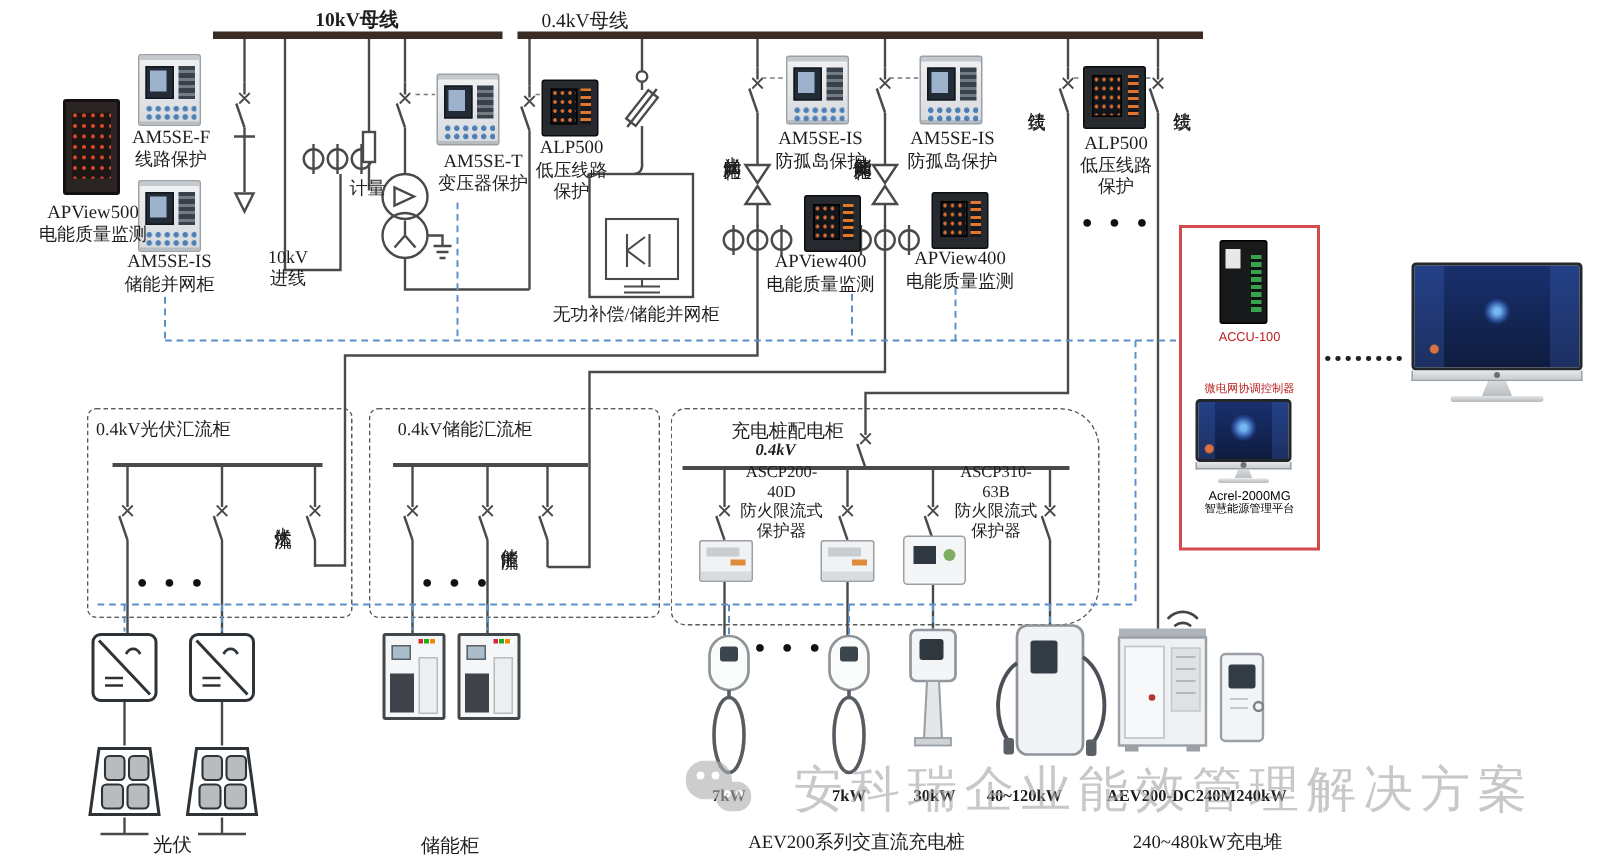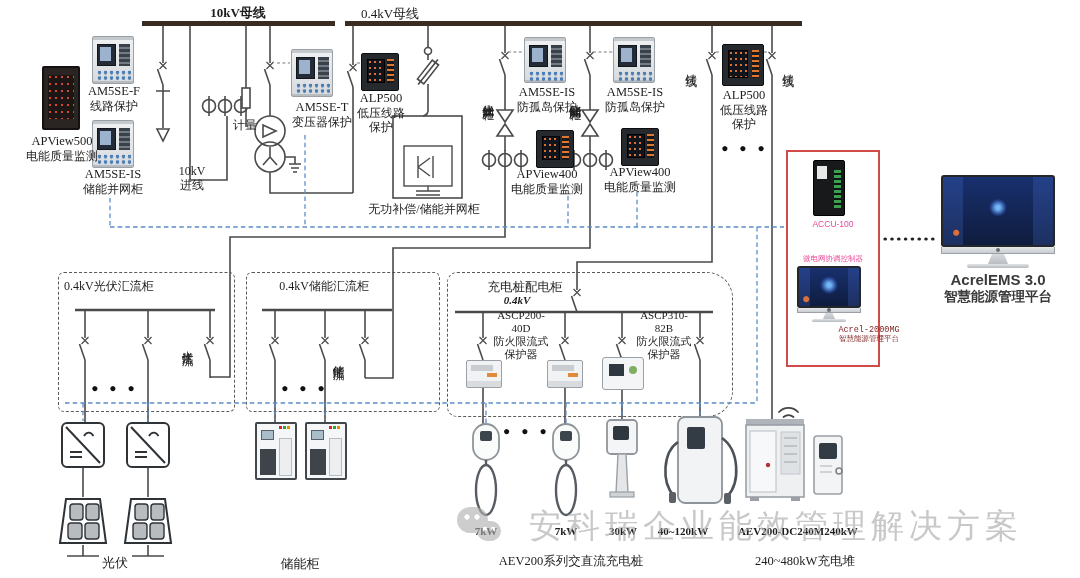--- a/index.html
+++ b/index.html
@@ -430,51 +430,47 @@
 
   <div class="lbl vt" style="left:684px;top:46px;height:40px;">馈线</div>
   <div class="lbl" style="left:714px;top:88px;width:60px;">
     <div class="m">ALP500</div>
     <div>低压线路</div>
     <div>保护</div>
   </div>
   <div class="lbl vt" style="left:781px;top:46px;height:40px;">馈线</div>
   <div class="lbl dots" style="left:720px;top:141px;width:50px;font-size:12px;">● ● ●</div>
 
-  <div class="lbl" style="left:796px;top:219px;width:74px;font-family:'Liberation Sans','DejaVu Sans',sans-serif;color:#ec4899;">
+  <div class="lbl" style="left:796px;top:219px;width:74px;font-family:'Liberation Sans','DejaVu Sans',sans-serif;color:#b91c1c;">
     <div style="font-size:8.5px;">ACCU-100</div>
     <div style="font-size:7.5px;margin-top:26px;">微电网协调控制器</div>
   </div>
-  <div class="lbl" style="left:796px;top:325px;width:74px;font-family:Liberation Mono, monospace;color:#7f1d1d;margin-left:36px;">
+  <div class="lbl" style="left:796px;top:325px;width:74px;font-family:Liberation Sans, sans-serif;color:#000000;">
     <div style="font-size:8.5px;">Acrel-2000MG</div>
     <div style="font-size:7.5px;">智慧能源管理平台</div>
-  </div>
-  <div class="lbl" style="left:933px;top:271px;width:130px;font-family:'Liberation Sans','DejaVu Sans',sans-serif;color:#3a3a3a;">
-    <div style="font-size:15px;font-weight:700;">AcrelEMS 3.0</div>
-    <div style="font-size:13.5px;font-weight:600;">智慧能源管理平台</div>
   </div>
 
   <div class="lbl" style="left:64px;top:279px;width:112px;text-align:left;">0.4kV光伏汇流柜</div>
   <div class="lbl vt" style="left:180px;top:312px;height:64px;font-size:11.5px;">光伏汇流</div>
   <div class="lbl dots" style="left:90px;top:381px;width:50px;font-size:12px;">● ● ●</div>
-  <div class="lbl" style="left:251px;top:279px;width:118px;text-align:right;">0.4kV储能汇流柜</div>
+  <div class="lbl" style="left:251px;top:279px;width:118px;text-align:center;">0.4kV储能汇流柜</div>
   <div class="lbl vt" style="left:331px;top:326px;height:64px;font-size:11.5px;">储能汇流</div>
   <div class="lbl dots" style="left:280px;top:381px;width:50px;font-size:12px;">● ● ●</div>
 
   <div class="lbl" style="left:472px;top:280px;width:106px;font-size:12.5px;">充电桩配电柜</div>
   <div class="lbl" style="left:496px;top:294px;width:42px;font-style:italic;font-size:11px;font-weight:600;">0.4kV</div>
   <div class="lbl" style="left:487px;top:309px;width:68px;font-size:11px;">
     <div>ASCP200-</div>
     <div>40D</div>
     <div>防火限流式</div>
     <div>保护器</div>
   </div>
   <div class="lbl" style="left:629px;top:309px;width:70px;font-size:11px;">
     <div>ASCP310-</div>
-    <div>82B</div>
+    <div>63B</div>
     <div>防火限流式</div>
     <div>保护器</div>
   </div>
 
   <div class="lbl" style="left:93px;top:555px;width:44px;font-size:13px;">光伏</div>
   <div class="lbl" style="left:270px;top:556px;width:60px;font-size:13px;">储能柜</div>
   <div class="lbl dots" style="left:503px;top:424px;width:42px;font-size:12px;">● ● ●</div>
   <div class="lbl" style="left:470px;top:525px;width:32px;font-size:11px;font-weight:600;">7kW</div>
   <div class="lbl" style="left:550px;top:525px;width:32px;font-size:11px;font-weight:600;">7kW</div>
   <div class="lbl" style="left:604px;top:525px;width:38px;font-size:11px;font-weight:600;">30kW</div>

